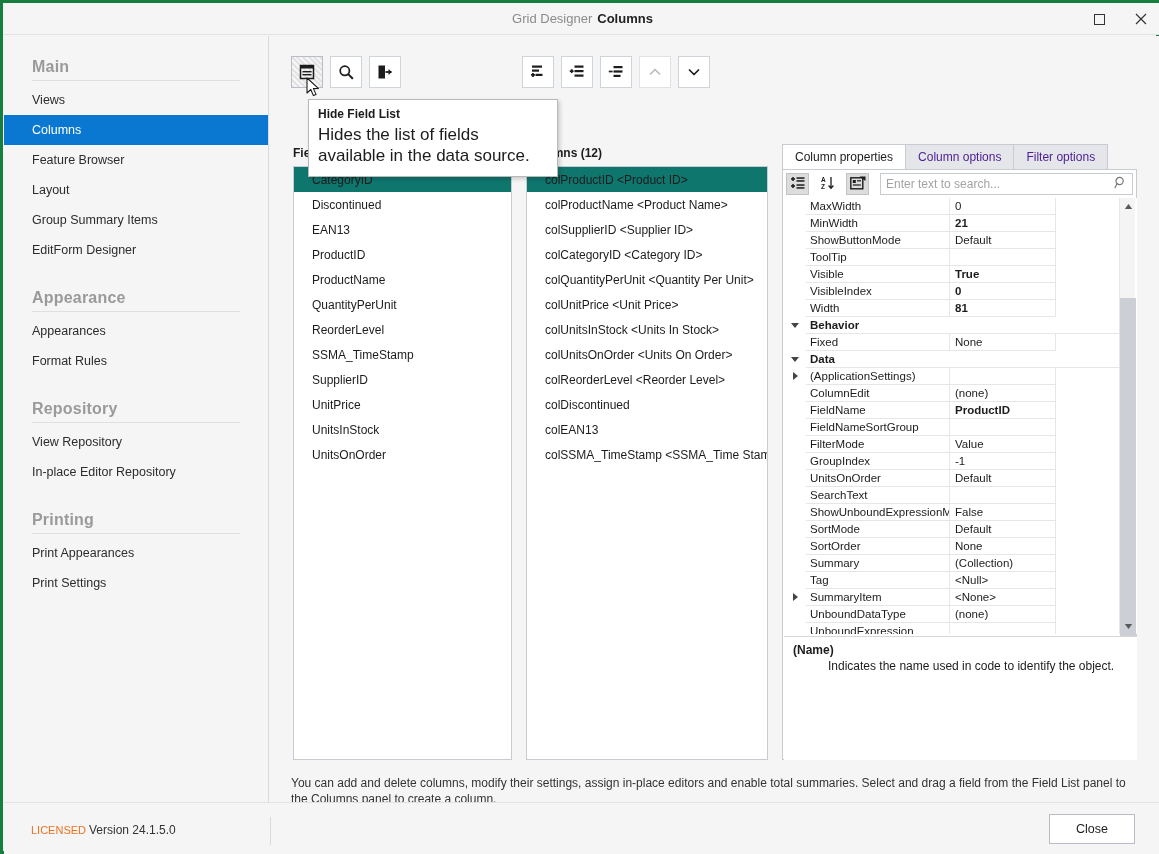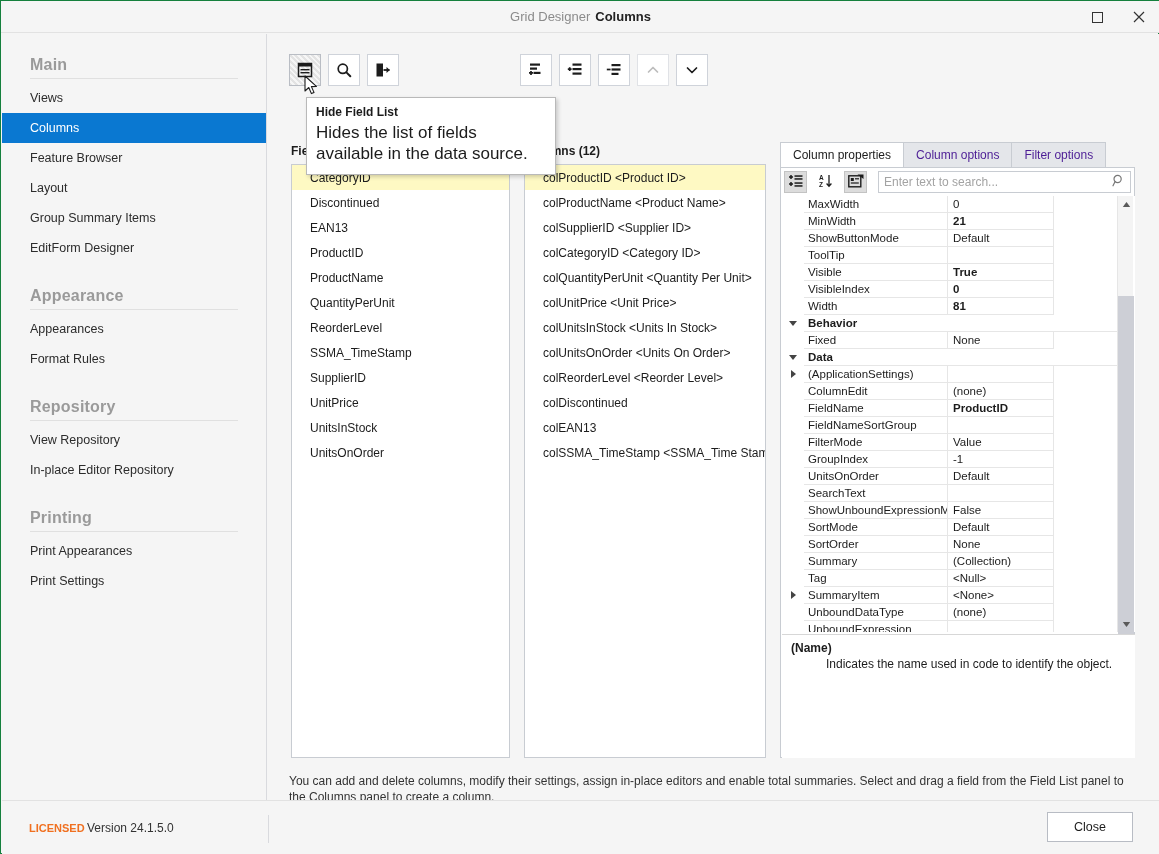--- a/index.html
+++ b/index.html
@@ -8,21 +8,21 @@
     font-family: "Liberation Sans", sans-serif;
     font-size: 12px;
     color: #1c1c1c;
     background: #ffffff;
     overflow: hidden;
   }
   #app {
     position: relative;
     width: 1159px; height: 854px;
     background: #f5f5f5;
-    border: 1px solid #15803d;
+    border: 3px solid #15803d;
   }
 
   
   .titlebar {
     position: absolute; left: 0; top: 0; width: 1159px; height: 32px;
     background: #f5f5f5;
     border-bottom: 1px solid #e2e2e2;
     display: flex; align-items: center; justify-content: center;
   }
   .title-text { font-size: 13px; display: flex; gap: 5px; }
@@ -51,21 +51,21 @@
   }
   .nav-item.active { background: #0a78d1; color: #ffffff; }
   .nav-spacer { height: 16px; }
 
   
   .statusbar {
     position: absolute; left: 1px; top: 799px; width: 1157px; height: 54px;
     background: #f5f5f5; border-top: 1px solid #e2e2e2;
     display: flex; align-items: center;
   }
-  .licensed { position: absolute; left: 27px; font-size: 11px; font-weight: bold; color: #f07020; }
+  .licensed { position: absolute; left: 27px; font-size: 11px; font-weight: normal; color: #f07020; }
   .version { position: absolute; left: 85px; font-size: 12px; color: #333; }
   .status-divider { position: absolute; left: 266px; top: 14px; width: 1px; height: 28px; background: #d9dade; }
   .close-btn {
     position: absolute; right: 26px; top: 11px; width: 86px; height: 30px;
     background: #ffffff; border: 1px solid #b8bcc4; font-size: 12.5px;
     color: #1c1c1c; cursor: default;
   }
 
   
   .content {
@@ -112,21 +112,21 @@
   .listbox {
     position: absolute; background: #ffffff; border: 1px solid #c8ccd2;
     overflow: hidden;
   }
   #fieldlist-box { left: 23px; top: 130px; width: 219px; height: 594px; }
   #columns-box   { left: 256px; top: 130px; width: 242px; height: 594px; }
   .list-item {
     height: 25px; display: flex; align-items: center; padding-left: 18px;
     font-size: 12px; color: #1c1c1c; white-space: nowrap; overflow: hidden; cursor: default;
   }
-  .list-item.selected { background: #fef9c3; }
+  .list-item.selected { background: #0f766e; }
 
   
   .proppanel { position: absolute; left: 512px; top: 108px; width: 355px; height: 616px; }
   .tabs { display: flex; height: 25px; align-items: flex-end; }
   .tab {
     height: 25px; padding: 0 12px; display: flex; align-items: center;
     font-size: 12px; border: 1px solid #c8ccd2; border-bottom: none;
     background: #e4e6ea; color: #4c1d95; cursor: default; margin-right: -1px;
   }
   .tab.active { background: #ffffff; color: #1c1c1c; }

